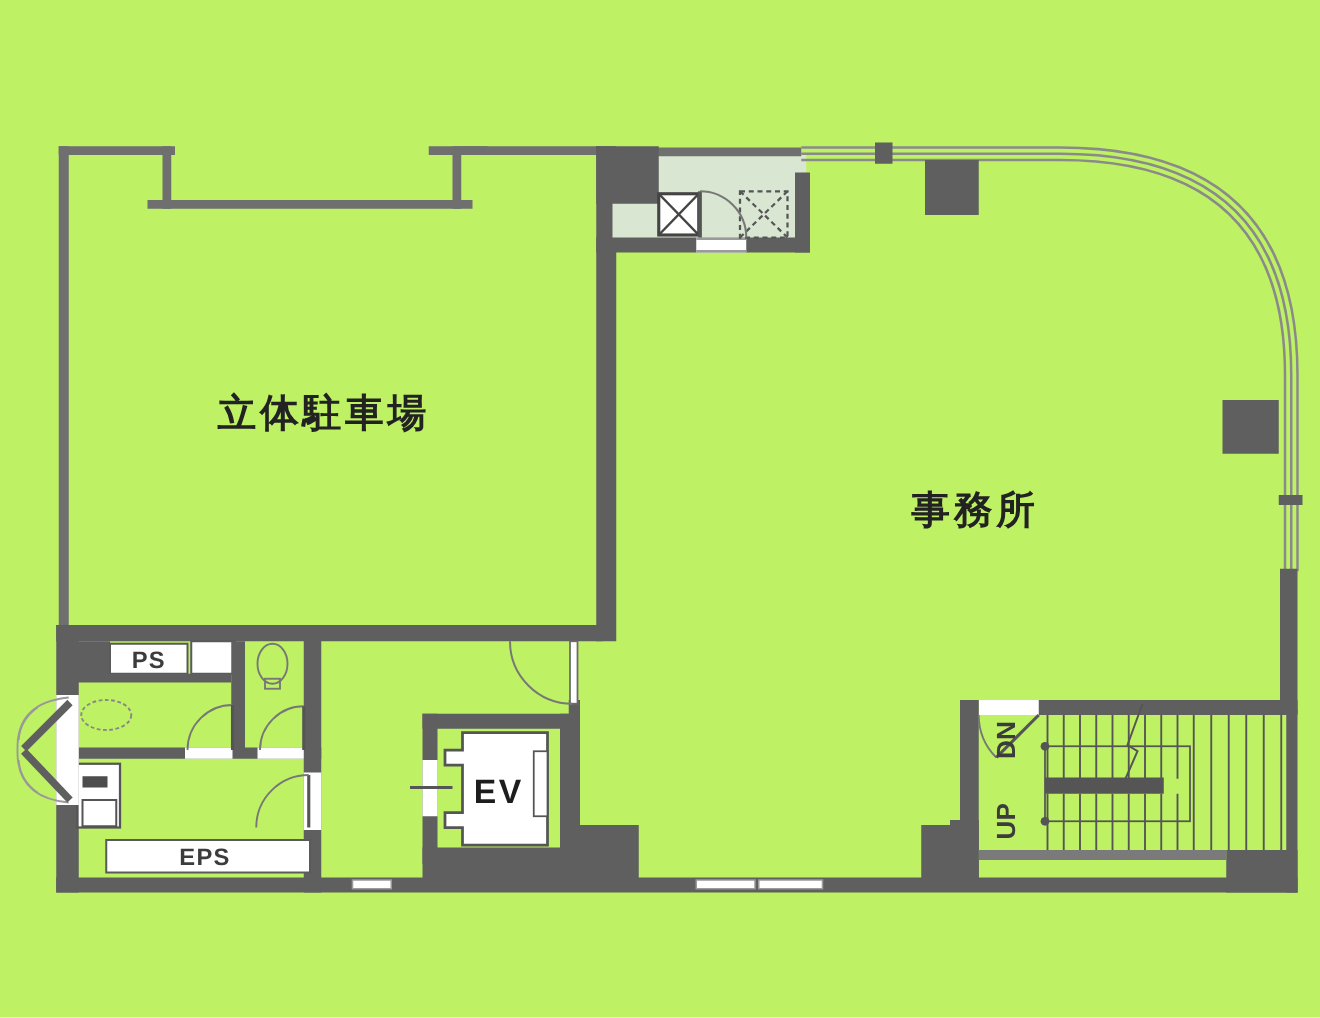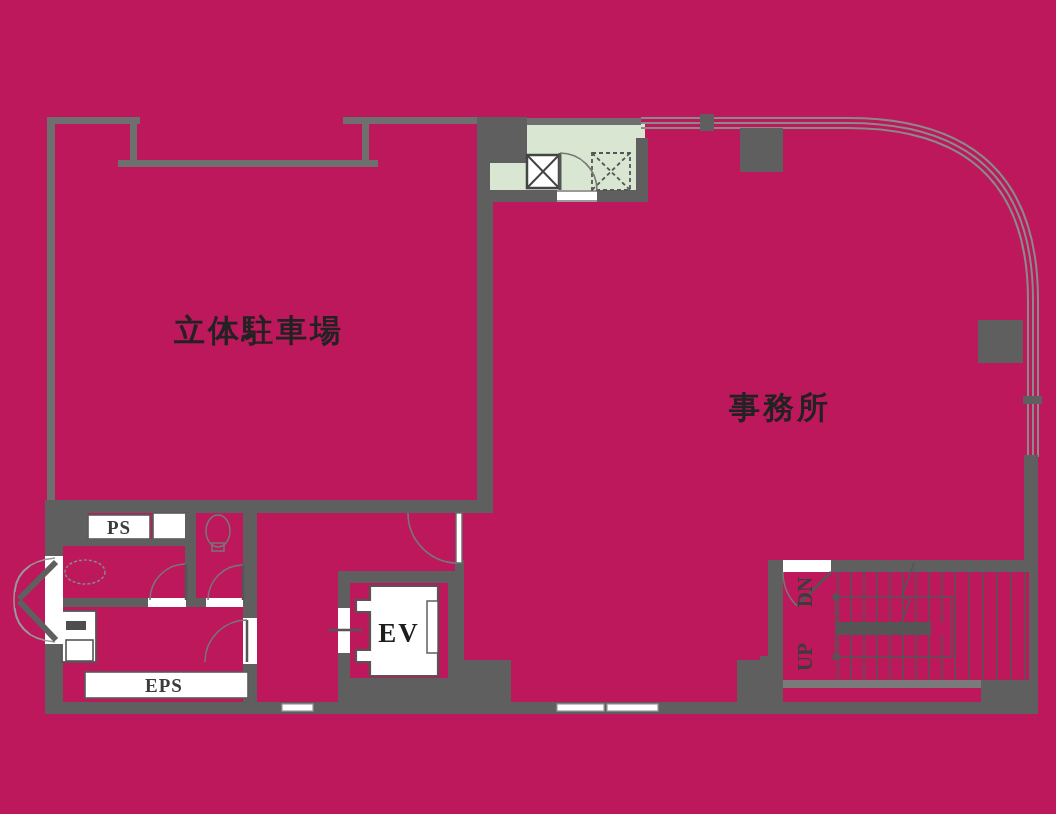--- a/index.html
+++ b/index.html
@@ -1,20 +1,20 @@
 <!DOCTYPE html>
 <html><head>
 <meta charset="utf-8">
 <style>
   html,body{margin:0;padding:0;background:#ffffff;}
   .page{
     position:relative;
     width:1056px;height:814px;
-    background:#be185d;
-    font-family:Liberation Serif, serif;
+    background:#bef264;
+    font-family:Liberation Sans, sans-serif;
     overflow:hidden;
   }
   svg{display:block;}
   text{fill:#2e2e2e;}
   .room-label{font-size:31px;font-weight:bold;letter-spacing:3px;fill:#222;}
   .small-label{font-size:19px;font-weight:bold;fill:#3c3c3c;letter-spacing:1px;}
   .stair-label{font-size:21px;font-weight:bold;fill:#3c3c3c;}
   .ev-label{font-size:27px;font-weight:bold;fill:#1d1d1d;letter-spacing:2px;}
 </style>
 </head>

